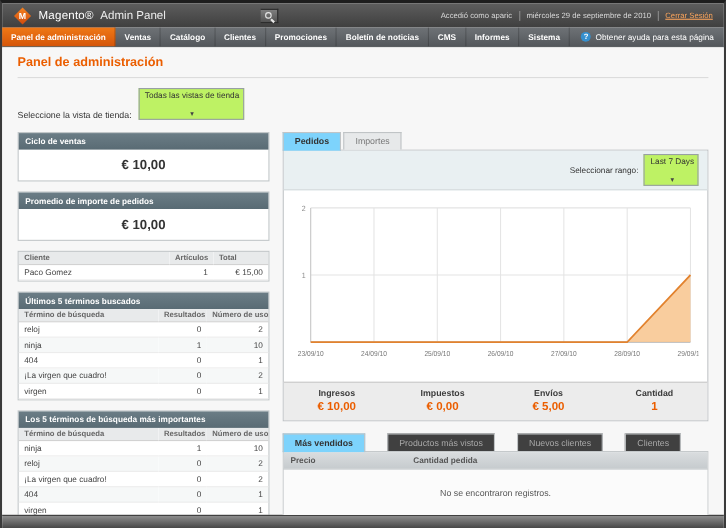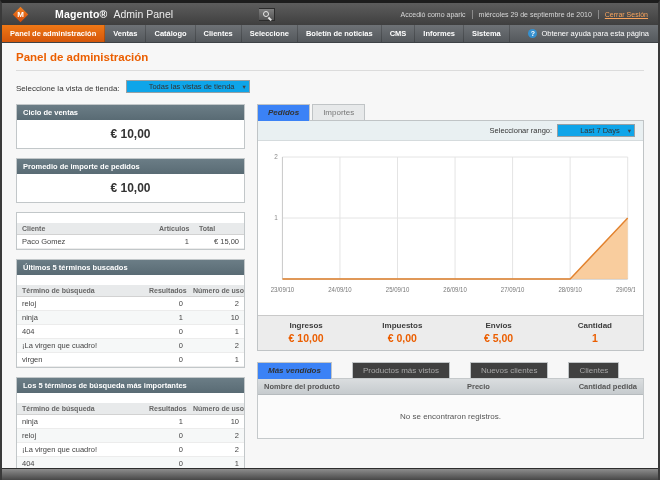--- a/index.html
+++ b/index.html
@@ -11,21 +11,21 @@
             background:#f5f5f5; }
 
   
   .app-header { height:22px; flex:0 0 auto; background:linear-gradient(#5d5d5d,#3f3f3f);
                 display:flex; align-items:center; padding:0 10px; }
   .brand { display:flex; align-items:center; gap:6px; }
   .logo { width:11px; height:11px; background:linear-gradient(135deg,#f58220,#d04a0c);
           transform:rotate(45deg); position:relative; margin:0 3px; flex:0 0 auto; }
   .logo span { position:absolute; inset:0; transform:rotate(-45deg); color:#fff; font-size:8px;
                font-weight:bold; display:flex; align-items:center; justify-content:center; }
-  .brand-name { color:#fff; font-weight:bold; font-size:10.5px; letter-spacing:.2px;margin-left:20px; }
+  .brand-name { color:#fff; font-weight:normal; font-size:10.5px; letter-spacing:.2px; }
   .brand-suffix { color:#ededed; font-size:10.5px; }
   .search-wrap { margin-left:86px; display:flex; align-items:stretch; }
   .search-input { width:120px; height:13px; font-size:7.5px; border:1px solid #2c2c2c; padding:0 4px;
                   background:#fff; color:#555; font-family:"Liberation Sans", sans-serif; }
   .search-btn { width:16px; height:13px; background:linear-gradient(#7f7f7f,#525252);
                 border:1px solid #2c2c2c; border-left:none; position:relative; cursor:pointer; }
   .mag { position:absolute; top:2px; left:4px; width:6px; height:6px; border:1px solid #e8e8e8; border-radius:50%; }
   .mag::after { content:""; position:absolute; width:4px; height:1.5px; background:#e8e8e8;
                 transform:rotate(45deg); top:6px; left:4px; }
   .session { margin-left:auto; display:flex; align-items:center; gap:6px; font-size:7px; color:#d8d8d8; }
@@ -41,46 +41,46 @@
   .nav-help { margin-left:auto; display:flex; align-items:center; gap:4px; padding:0 9px; color:#fff;
               font-size:7.5px; cursor:pointer; }
   .help-icon { width:9px; height:9px; border-radius:50%; background:#3590cf; color:#fff; font-size:7px;
                font-weight:bold; display:flex; align-items:center; justify-content:center; }
 
   
   .content { flex:1; background:#f7f7f7; padding:8px 14px; overflow:hidden; }
   .page-title { color:#eb5e00; font-size:11.5px; font-weight:bold; padding-bottom:7px;
                 border-bottom:1px solid #dcdcdc; margin-bottom:9px; }
   .store-switcher { display:flex; align-items:flex-end; gap:6px; font-size:8px; color:#333; margin-bottom:11px; }
-  .sel { display:inline-flex; align-items:center; gap:8px; background:#0ea5e9; border:1px solid #98a0a4;
-         padding:1px 3px 1px 22px; font-size:7.5px; color:#333; cursor:pointer; }
+  .sel { display:inline-flex; align-items:center; gap:8px; background:#bef264; border:1px solid #98a0a4;
+         padding:1px 3px 1px 5px; font-size:7.5px; color:#333; cursor:pointer;flex-direction:column; }
   .sel .arrow { font-size:6.5px; color:#444; }
 
   .columns { display:flex; gap:12px; align-items:flex-start; }
   .col-left { width:229px; flex:0 0 auto; display:flex; flex-direction:column; gap:9px; }
   .col-right { flex:1; min-width:0; }
 
   .panel { border:1px solid #c2c7c9; background:#fff; }
   .panel-header { background:linear-gradient(#6b7d86,#596b74); color:#fff; font-size:7.5px; font-weight:bold;
                   padding:3px 6px; }
   .panel-value { text-align:center; font-size:12px; font-weight:bold; color:#333; padding:7px 0; }
 
-  .mini-table { width:100%; border-collapse:collapse; font-size:7.5px; color:#444; table-layout:fixed;margin-top:10px; }
+  .mini-table { width:100%; border-collapse:collapse; font-size:7.5px; color:#444; table-layout:fixed; }
   .mini-table th { background:#e8eaeb; color:#666; font-weight:bold; text-align:left; padding:2px 5px;
                    border-bottom:1px solid #d2d2d2; font-size:7px; white-space:nowrap; overflow:hidden; }
   .mini-table td { padding:2px 5px; border-bottom:1px solid #ececec; white-space:nowrap; overflow:hidden; }
   .mini-table tr:nth-child(even) td { background:#f6f8f8; }
   .num { text-align:right; }
   .w-res { width:44px; } .w-uses { width:56px; } .w-items { width:40px; } .w-total { width:50px; }
 
   
   .tabs-row { display:flex; gap:2px; position:relative; z-index:2; }
   .tab { font-size:8px; padding:3px 10px; border:1px solid #c0c4c6; border-bottom:none; background:#e7e9ea;
          color:#777; cursor:pointer; white-space:nowrap; }
-  .tab.active { background:#3b82f6; color:#333; font-weight:bold; margin-bottom:-1px; padding-bottom:4px;font-style:italic; }
+  .tab.active { background:#7dd3fc; color:#333; font-weight:bold; margin-bottom:-1px; padding-bottom:4px; }
   .tab.disabled { color:#a8a8a8; background:#404040; }
   .dash-box { border:1px solid #c0c4c6; background:#fff; position:relative; z-index:1; }
   .range-row { display:flex; justify-content:flex-end; align-items:center; gap:5px; background:#e9f0f2;
                border-bottom:1px solid #d5dbdd; padding:3px 8px; font-size:7.5px; color:#333; }
   .chart-wrap { padding:6px 8px 0; }
   .chart-wrap svg { width:100%; height:168px; display:block; }
   .totals { display:flex; background:#ececec; border-top:1px solid #c9c9c9; padding:5px 0 6px;align-items:flex-end; }
   .total { flex:1; text-align:center; }
   .total .lbl { font-size:8px; font-weight:bold; color:#3c3c3c; }
   .total .val { font-size:10.5px; font-weight:bold; color:#eb5e00; margin-top:2px; }
@@ -122,21 +122,21 @@
       <span class="divider"></span>
       <a class="logout">Cerrar Sesión</a>
     </div>
   </div>
 
   <div class="main-nav">
     <div class="nav-item active">Panel de administración</div>
     <div class="nav-item">Ventas</div>
     <div class="nav-item">Catálogo</div>
     <div class="nav-item">Clientes</div>
-    <div class="nav-item">Seleccione</div>
+    <div class="nav-item">Promociones</div>
     <div class="nav-item">Boletín de noticias</div>
     <div class="nav-item">CMS</div>
     <div class="nav-item">Informes</div>
     <div class="nav-item">Sistema</div>
     <div class="nav-help">
       <span class="help-icon">?</span>
       <span>Obtener ayuda para esta página</span>
     </div>
   </div>
 
@@ -329,21 +329,20 @@
 
         <div class="bottom-tabs">
           <div class="tab active">Más vendidos</div>
           <div class="tab disabled">Productos más vistos</div>
           <div class="tab disabled">Nuevos clientes</div>
           <div class="tab disabled">Clientes</div>
         </div>
 
         <div class="grid">
           <div class="grid-header">
-            <div class="gh-name">Nombre del producto</div>
             <div class="gh-price">Precio</div>
             <div class="gh-qty">Cantidad pedida</div>
           </div>
           <div class="grid-empty">No se encontraron registros.</div>
         </div>
       </div>
 
     </div>
   </div>
 

